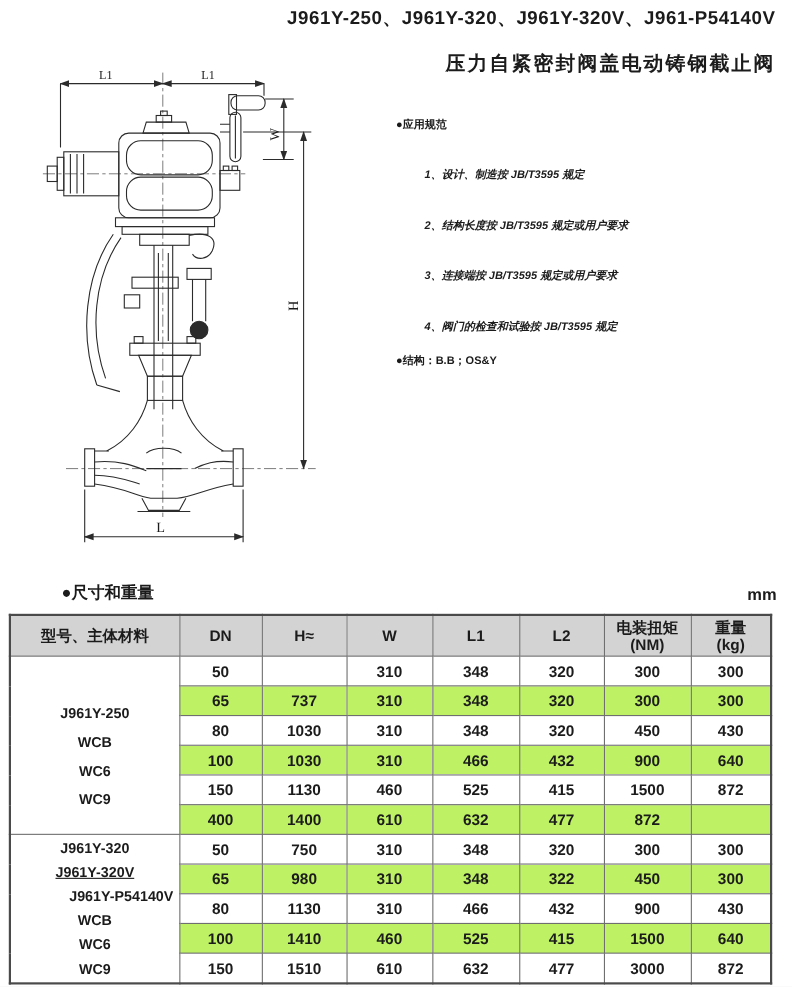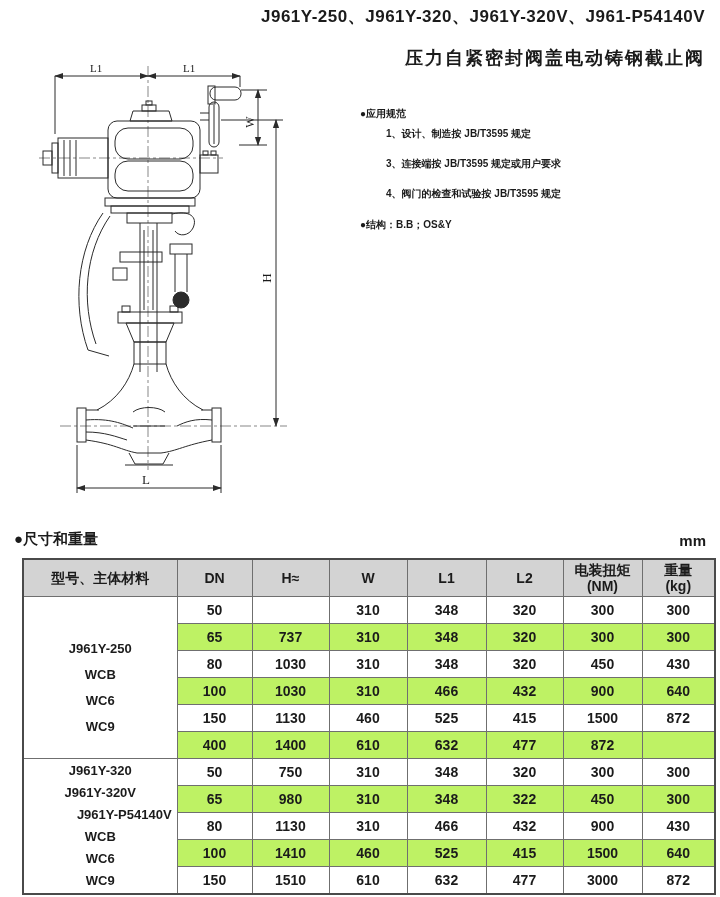--- a/index.html
+++ b/index.html
@@ -12,30 +12,30 @@
   
   .title-block { position:absolute; top:5px; right:15px; text-align:right; font-weight:bold; }
   .title-line1 { font-size:17px; letter-spacing:0.5px; line-height:24px; }
   .title-line2 { font-size:18px; letter-spacing:2px; line-height:26px; margin-top:16px; }
   
   .drawing { position:absolute; left:25px; top:60px; }
   .drawing svg text { font-family:"Liberation Serif", serif; fill:#1b1b1b; }
   
   .specs { position:absolute; left:360px; top:104px; width:352px; font-weight:bold; font-size:10px; }
   .spec-title { line-height:20px; }
-  .spec-item { line-height:20px; margin:0 0 10px 26px; }
+  .spec-item { line-height:20px; margin:26px 0 10px 26px;font-style:italic; }
   .structure-line { line-height:20px; margin-top:11px; }
   
   .dim-header { position:absolute; left:14px; top:530px; width:692px;
     display:flex; justify-content:space-between; align-items:flex-end; font-weight:bold; }
-  .dim-heading { font-size:15px; }
+  .dim-heading { font-size:15px;margin-left:42px; }
   .dim-unit { font-size:15px; }
   
   #dims-table {
-    position:absolute; left:22px; top:558px; width:692px;
+    position:absolute; left:8px; top:558px; width:692px;
     border-collapse:collapse; table-layout:fixed;
     border:2px solid #4a4a4a; font-weight:bold;
   }
   #dims-table th, #dims-table td {
     border:1px solid #6f6f6f; text-align:center; vertical-align:middle;
     padding:0; color:#1b1b1b; overflow:hidden;
   }
   #dims-table th { height:36px; background:#d3d3d3; font-size:14px; line-height:16px; font-weight:bold; }
   #dims-table td { height:26px; font-size:14px; }
   #dims-table tr.shaded td { background:#bef264; }
@@ -173,20 +173,21 @@
           <text x="246" y="218" font-size="13" transform="rotate(-90 246 218)" text-anchor="middle">H</text>
           <text x="121" y="424" font-size="13" text-anchor="middle">L</text>
         </g>
       </g>
     </svg>
   </div>
 
   <div class="specs">
     <div class="spec-title">●应用规范</div>
     <div class="spec-item">1、设计、制造按 JB/T3595 规定</div>
+    <div class="spec-item">2、结构长度按 JB/T3595 规定或用户要求</div>
     <div class="spec-item">3、连接端按 JB/T3595 规定或用户要求</div>
     <div class="spec-item">4、阀门的检查和试验按 JB/T3595 规定</div>
     <div class="structure-line">●结构：B.B；OS&amp;Y</div>
   </div>
 
   <div class="dim-header">
     <span class="dim-heading">●尺寸和重量</span>
     <span class="dim-unit">mm</span>
   </div>
 
@@ -270,21 +271,21 @@
           <td>1400</td>
           <td>610</td>
           <td>632</td>
           <td>477</td>
           <td>872</td>
           <td></td>
         </tr>
         <tr>
           <td class="model-cell" rowspan="5">
             <div style="line-height: 22px;">J961Y-320</div>
-            <div style="line-height: 22px;">J961Y-320V</div>
+            <div style="line-height: 22px; text-decoration: underline;">J961Y-320V</div>
             <div style="line-height: 22px; padding-left: 48px;">J961Y-P54140V</div>
             <div style="line-height: 22px;">WCB</div>
             <div style="line-height: 22px;">WC6</div>
             <div style="line-height: 22px;">WC9</div>
           </td>
           <td>50</td>
           <td>750</td>
           <td>310</td>
           <td>348</td>
           <td>320</td>

